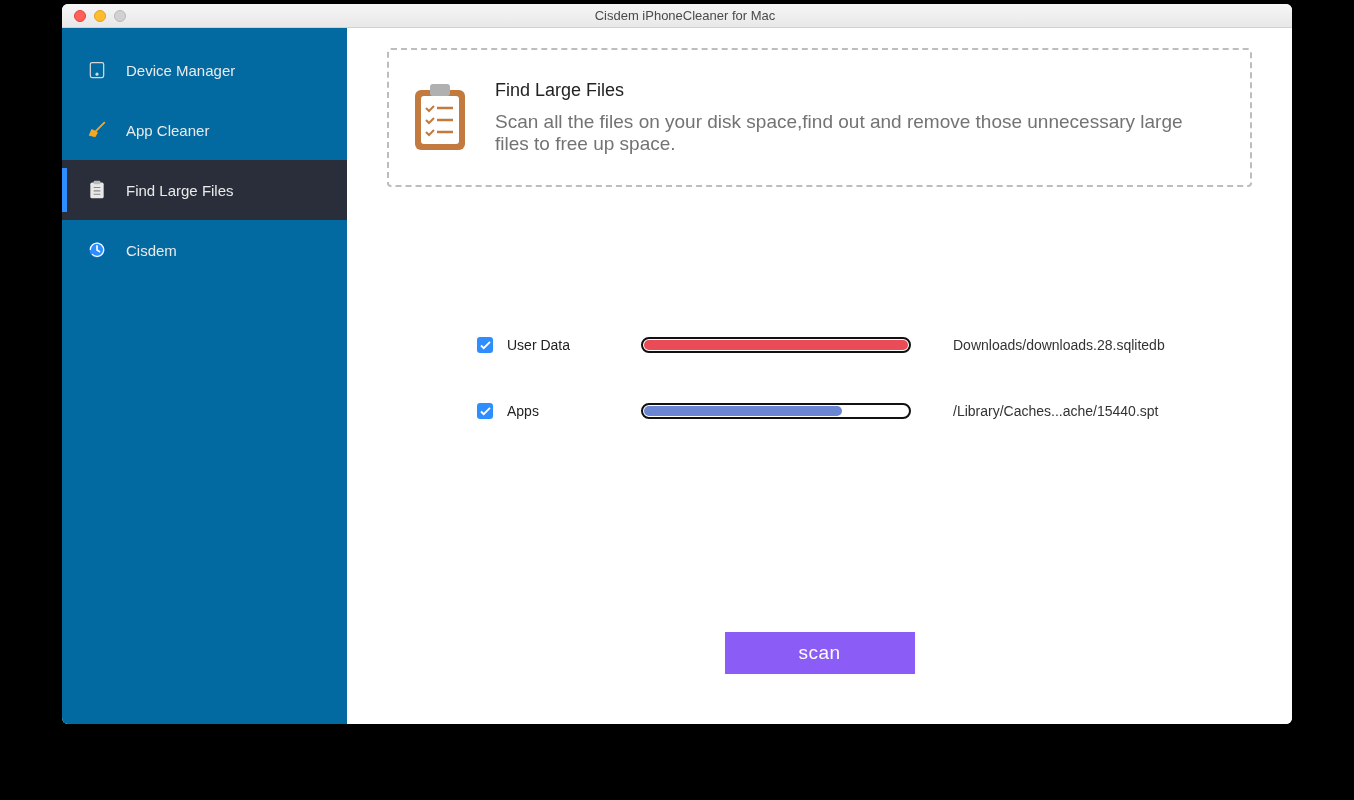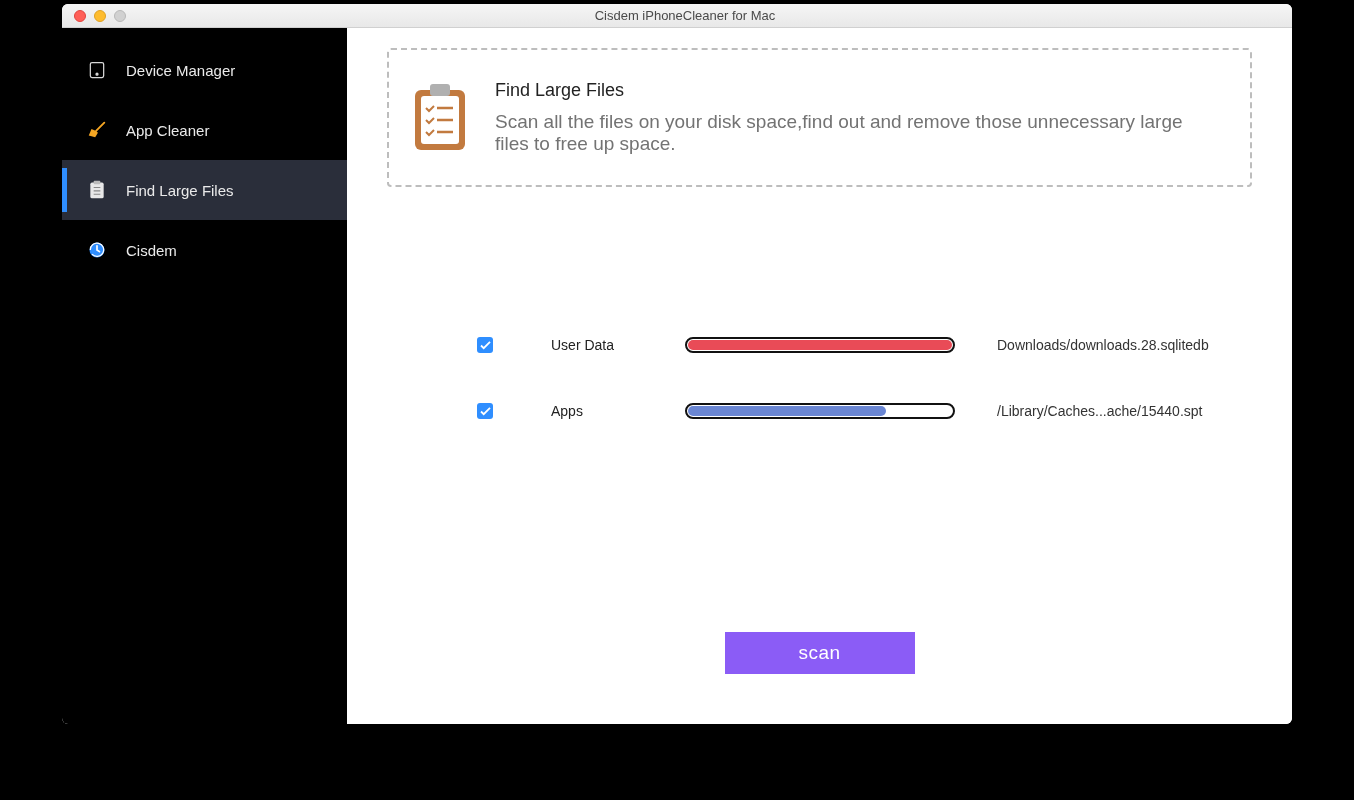--- a/index.html
+++ b/index.html
@@ -49,21 +49,21 @@
       pointer-events: none;
       padding-left: 16px;
     }
     .body {
       flex: 1;
       display: flex;
       min-height: 0;
     }
     .sidebar {
       width: 285px;
-      background: #000000;
+      background: #0369a1;
       color: #eaeaea;
       padding-top: 12px;
     }
     .sb-item {
       display: flex;
       align-items: center;
       gap: 18px;
       height: 60px;
       padding-left: 24px;
       font-size: 15px;
@@ -139,21 +139,20 @@
       display: flex;
       align-items: center;
       justify-content: center;
       flex-shrink: 0;
     }
     .chk svg { width: 11px; height: 9px; }
     .row-label {
       font-size: 14px;
       color: #222;
       width: 120px;
-      margin-left: 44px;
     }
     .bar-outer {
       width: 270px;
       height: 16px;
       border: 2px solid #111;
       border-radius: 10px;
       padding: 1px;
       display: flex;
       align-items: center;
     }

